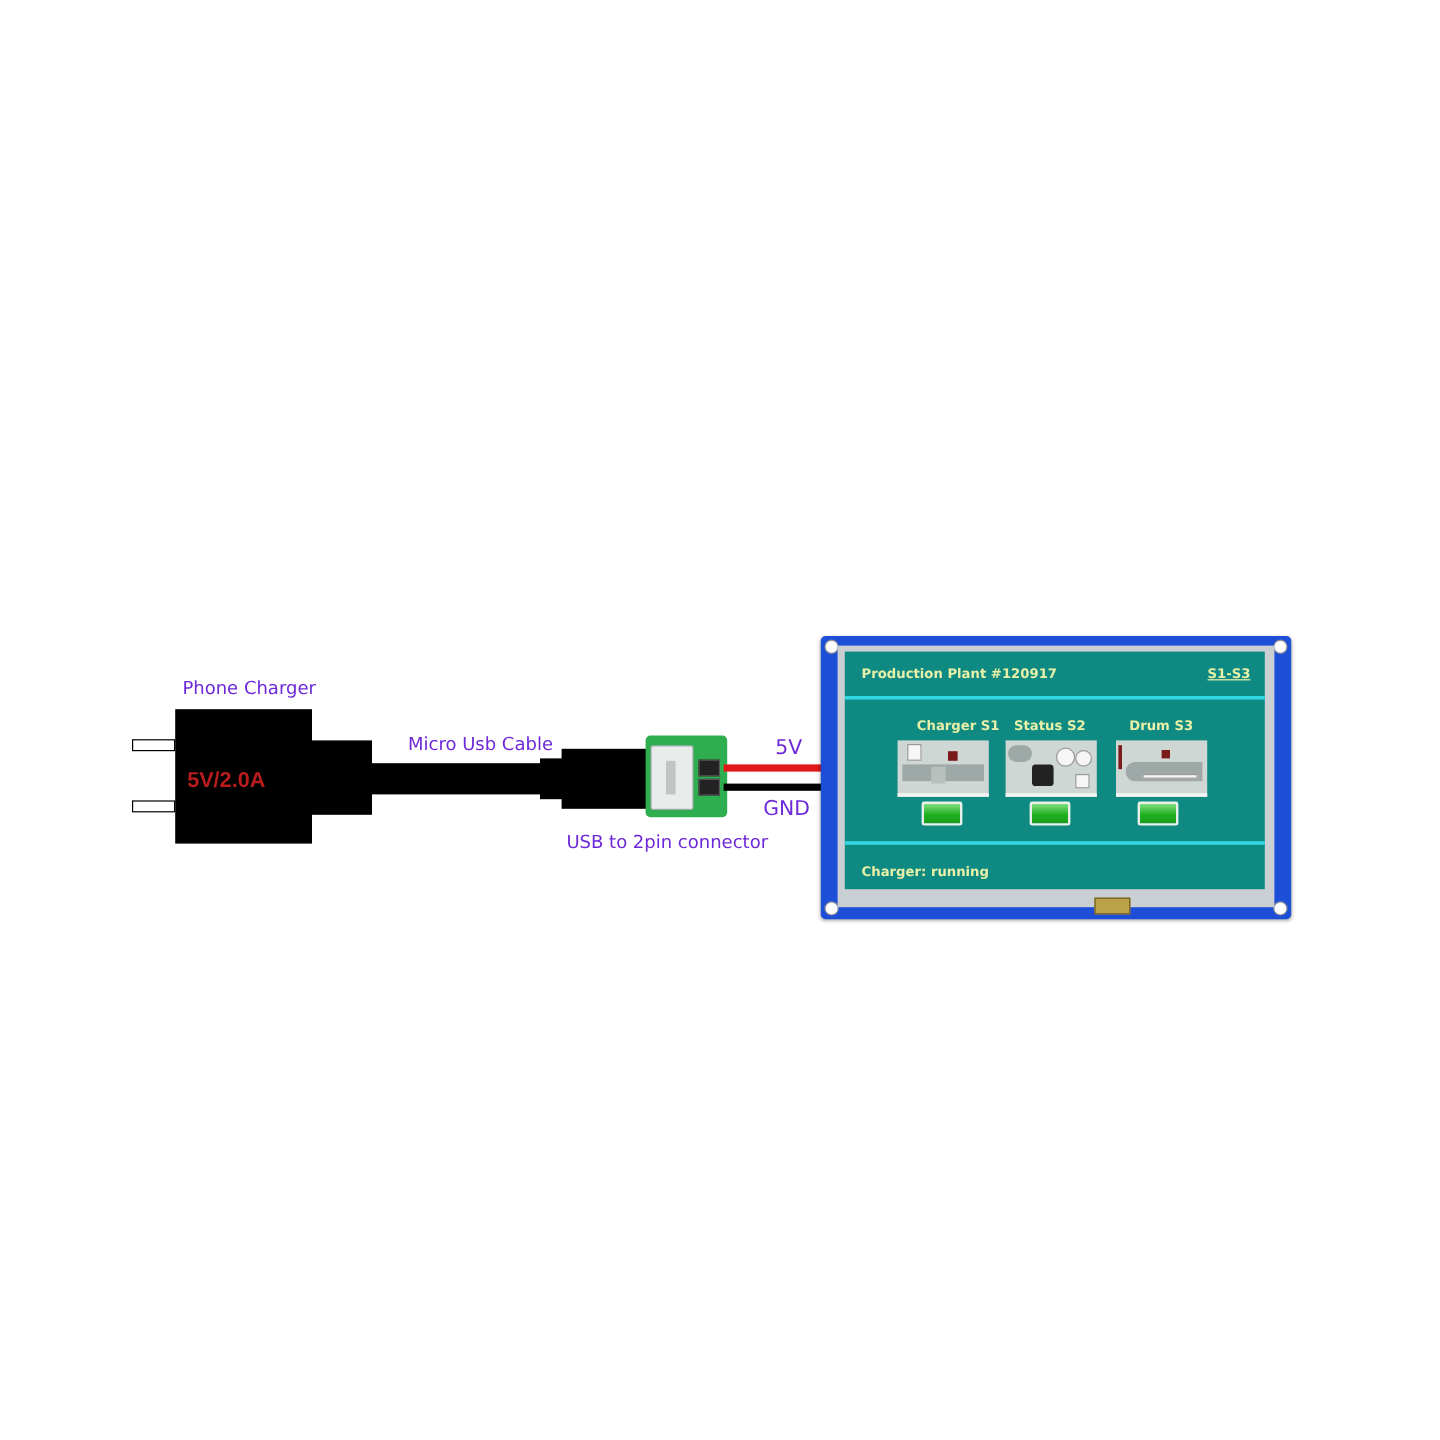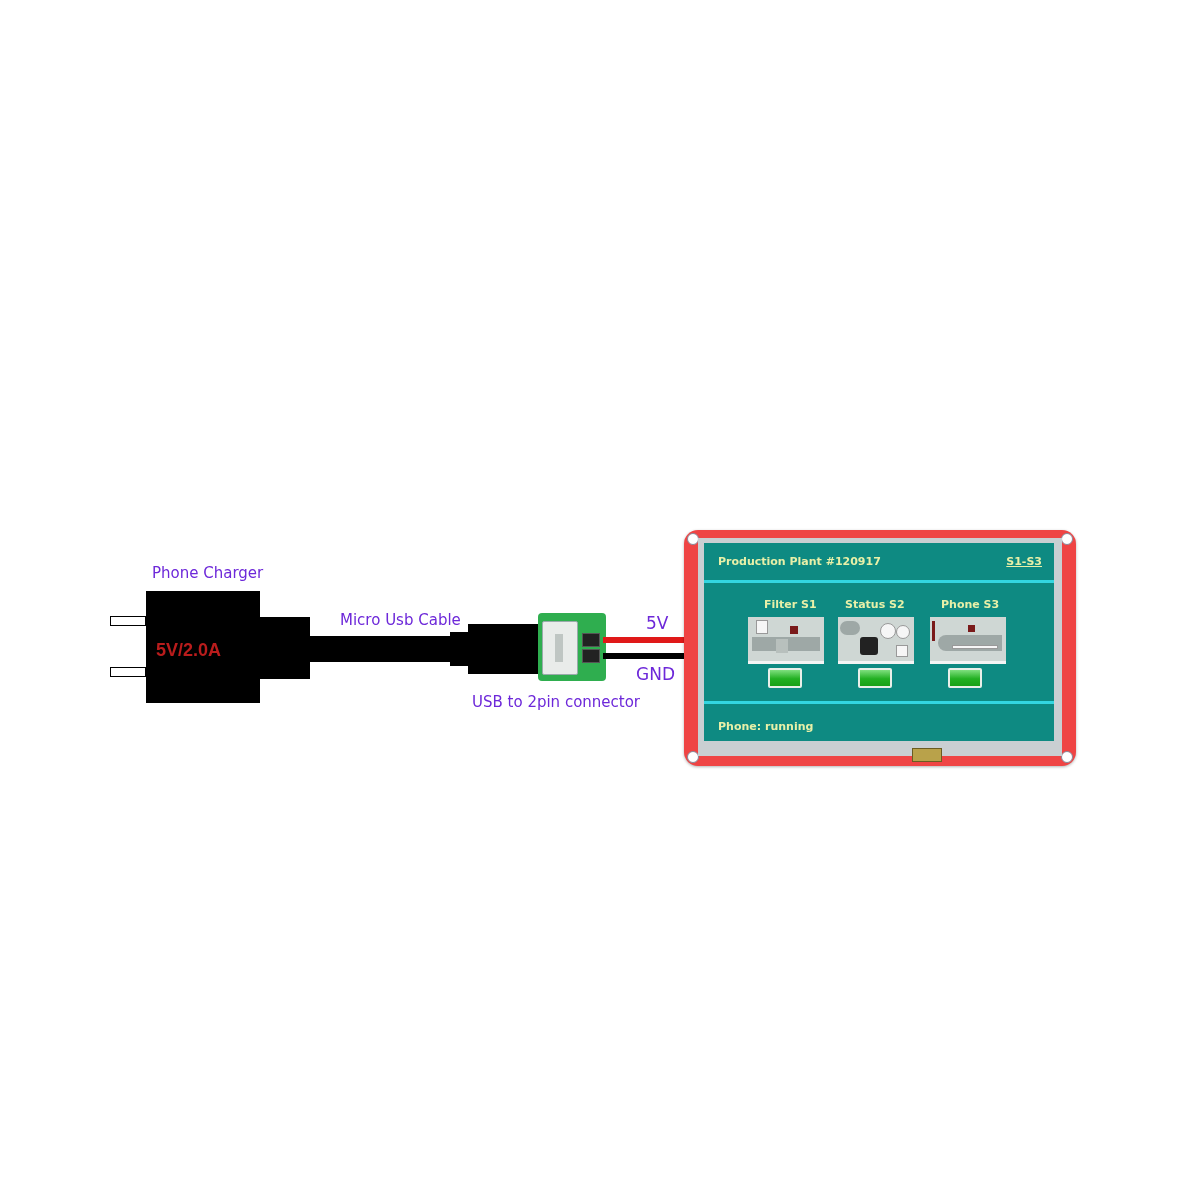--- a/index.html
+++ b/index.html
@@ -7,21 +7,21 @@
   .abs { position:absolute; }
   .label { color:#6d28d9; font-size:15px; white-space:nowrap; }
   .blk { background:#000; }
   .prong { position:absolute; width:36px; height:10px; background:#fff; border:1.5px solid #000; box-sizing:border-box; }
   .charger-text { color:#b91c1c; font-family:"Liberation Sans", sans-serif; font-weight:bold; font-size:18px; }
   .wire-red { background:#e01818; }
   .wire-black { background:#000; }
   .pcb { background:#2fae4f; border-radius:4px; }
   .usbport { background:#e9ecea; border:1px solid #9aa; border-radius:2px; }
   .header-pin { background:#222; border:1px solid #555; box-sizing:border-box; }
-  .board { background:#ef4444; border-radius:14px; box-shadow:0 1px 3px rgba(0,0,0,0.3); }
+  .board { background:#1d4ed8; border-radius:4px; box-shadow:0 1px 3px rgba(0,0,0,0.3); }
   .hole { position:absolute; width:12px; height:12px; border-radius:50%; background:#fff; border:1px solid #889; box-sizing:border-box; }
   .bezel { background:#c9cfd2; }
   .screen { background:#0e8a82; font-family:"DejaVu Sans", sans-serif; }
   .scr-text { color:#e8f0a8; font-size:11px; font-weight:bold; white-space:nowrap; }
   .cyan-line { background:#33d6e0; height:3px; }
   .green-btn { width:34px; height:20px; background:linear-gradient(#7fe07f,#22b022 55%,#18a018); border:2px solid #e9efe9; border-radius:2px; box-sizing:border-box; }
   .machine { width:76px; height:44px; background:#cfd7d4; border-bottom:3px solid #f4f4f4; position:absolute; overflow:hidden; }
   .m-part { position:absolute; background:#9ea8a6; }
   .m-dark { position:absolute; background:#7a1a1a; }
   .m-white { position:absolute; background:#f6f6f6; border:1px solid #999; box-sizing:border-box; }
@@ -64,46 +64,46 @@
   <div class="hole" style="left:3px; bottom:3px;"></div>
   <div class="hole" style="right:3px; bottom:3px;"></div>
 
   <div class="abs bezel" style="left:14px; top:8px; width:364px; height:218px;"></div>
 
   <div class="abs screen" style="left:20px; top:13px; width:350px; height:198px;">
     <div class="abs scr-text" style="left:14px; top:12px;">Production Plant #120917</div>
     <div class="abs scr-text" style="right:12px; top:12px;text-decoration:underline;">S1-S3</div>
     <div class="abs cyan-line" style="left:0; top:37px; width:350px;"></div>
 
-    <div class="abs scr-text" style="left:60px; top:55px;">Filter S1</div>
+    <div class="abs scr-text" style="left:60px; top:55px;">Charger S1</div>
     <div class="machine" style="left:44px; top:74px;">
       <div class="m-white" style="left:8px; top:3px; width:12px; height:14px;"></div>
       <div class="m-part" style="left:4px; top:20px; width:68px; height:14px;"></div>
       <div class="m-dark" style="left:42px; top:9px; width:8px; height:8px;"></div>
       <div class="m-part" style="left:28px; top:22px; width:12px; height:14px; background:#b8c0bd;"></div>
     </div>
     <div class="green-btn abs" style="left:64px; top:125px;"></div>
 
     <div class="abs scr-text" style="left:141px; top:55px;">Status S2</div>
     <div class="machine" style="left:134px; top:74px;">
       <div class="m-part" style="left:2px; top:4px; width:20px; height:14px; border-radius:8px;"></div>
       <div class="abs" style="left:22px; top:20px; width:18px; height:18px; background:#222; border-radius:3px;"></div>
       <div class="m-white" style="left:42px; top:6px; width:16px; height:16px; border-radius:50%;"></div>
       <div class="m-white" style="left:58px; top:8px; width:14px; height:14px; border-radius:50%;"></div>
       <div class="m-white" style="left:58px; top:28px; width:12px; height:12px;"></div>
     </div>
     <div class="green-btn abs" style="left:154px; top:125px;"></div>
 
-    <div class="abs scr-text" style="left:237px; top:55px;">Phone S3</div>
+    <div class="abs scr-text" style="left:237px; top:55px;">Drum S3</div>
     <div class="machine" style="left:226px; top:74px;">
       <div class="m-dark" style="left:2px; top:4px; width:3px; height:20px;"></div>
       <div class="m-part" style="left:8px; top:18px; width:64px; height:16px; border-radius:8px 0 0 8px;"></div>
       <div class="m-dark" style="left:38px; top:8px; width:7px; height:7px;"></div>
       <div class="m-white" style="left:22px; top:28px; width:46px; height:4px;"></div>
     </div>
     <div class="green-btn abs" style="left:244px; top:125px;"></div>
 
     <div class="abs cyan-line" style="left:0; top:158px; width:350px;"></div>
-    <div class="abs scr-text" style="left:14px; top:177px; font-weight:bold;">Phone:  running</div>
+    <div class="abs scr-text" style="left:14px; top:177px; font-weight:bold;">Charger:  running</div>
   </div>
 
   <div class="abs connector-tab" style="left:228px; top:218px; width:30px; height:14px;"></div>
 </div>
 
 </body></html>

